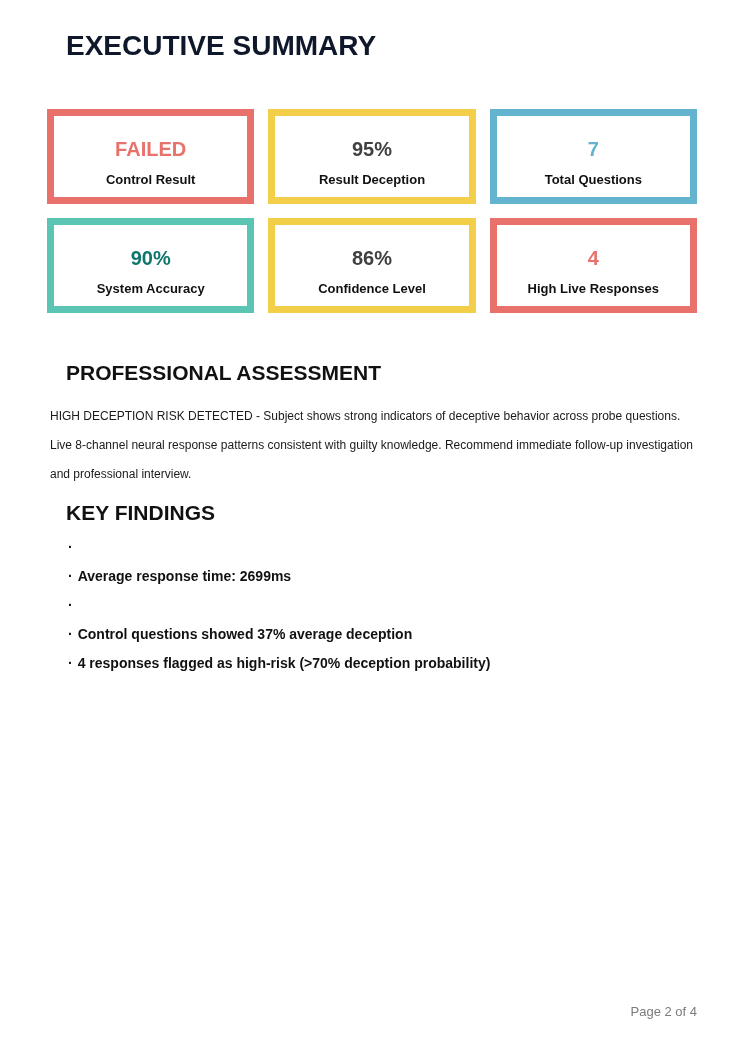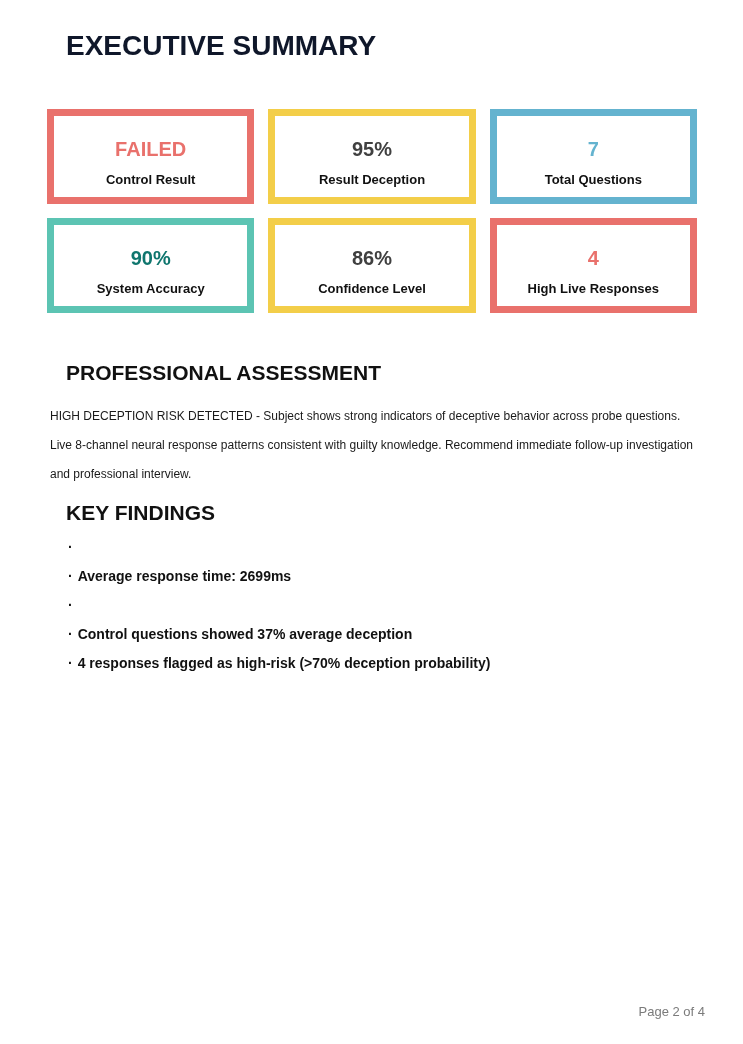--- a/index.html
+++ b/index.html
@@ -89,21 +89,21 @@
     color: #111111;
     margin-bottom: 13px;
   }
   .bullet-dot {
     margin-right: 5px;
     font-weight: bold;
   }
   .page-footer {
     position: absolute;
     top: 1004px;
-    right: 38px;
+    right: 46px;
     font-size: 13px;
     line-height: 16px;
     color: #7b7b7b;
   }
 </style>
 </head>
 <body>
 
 <h1 class="page-title">EXECUTIVE SUMMARY</h1>
 

